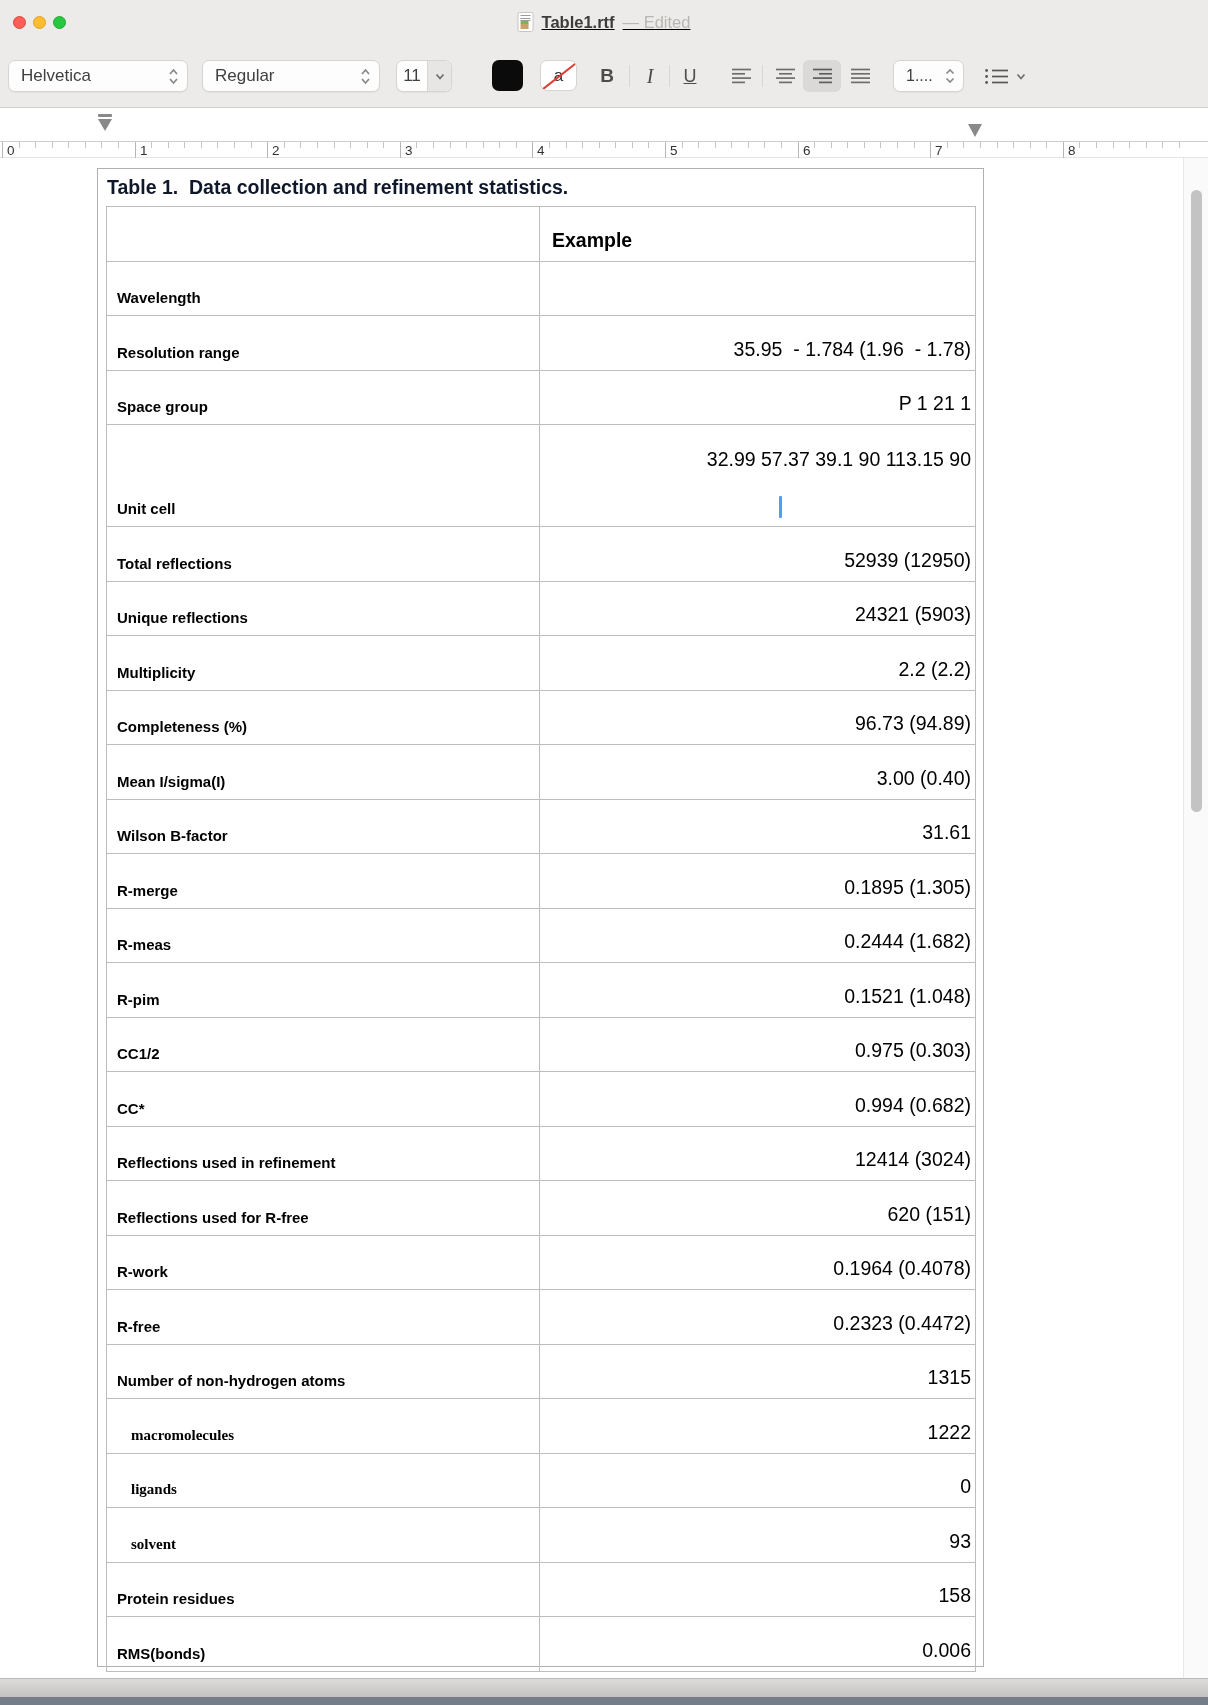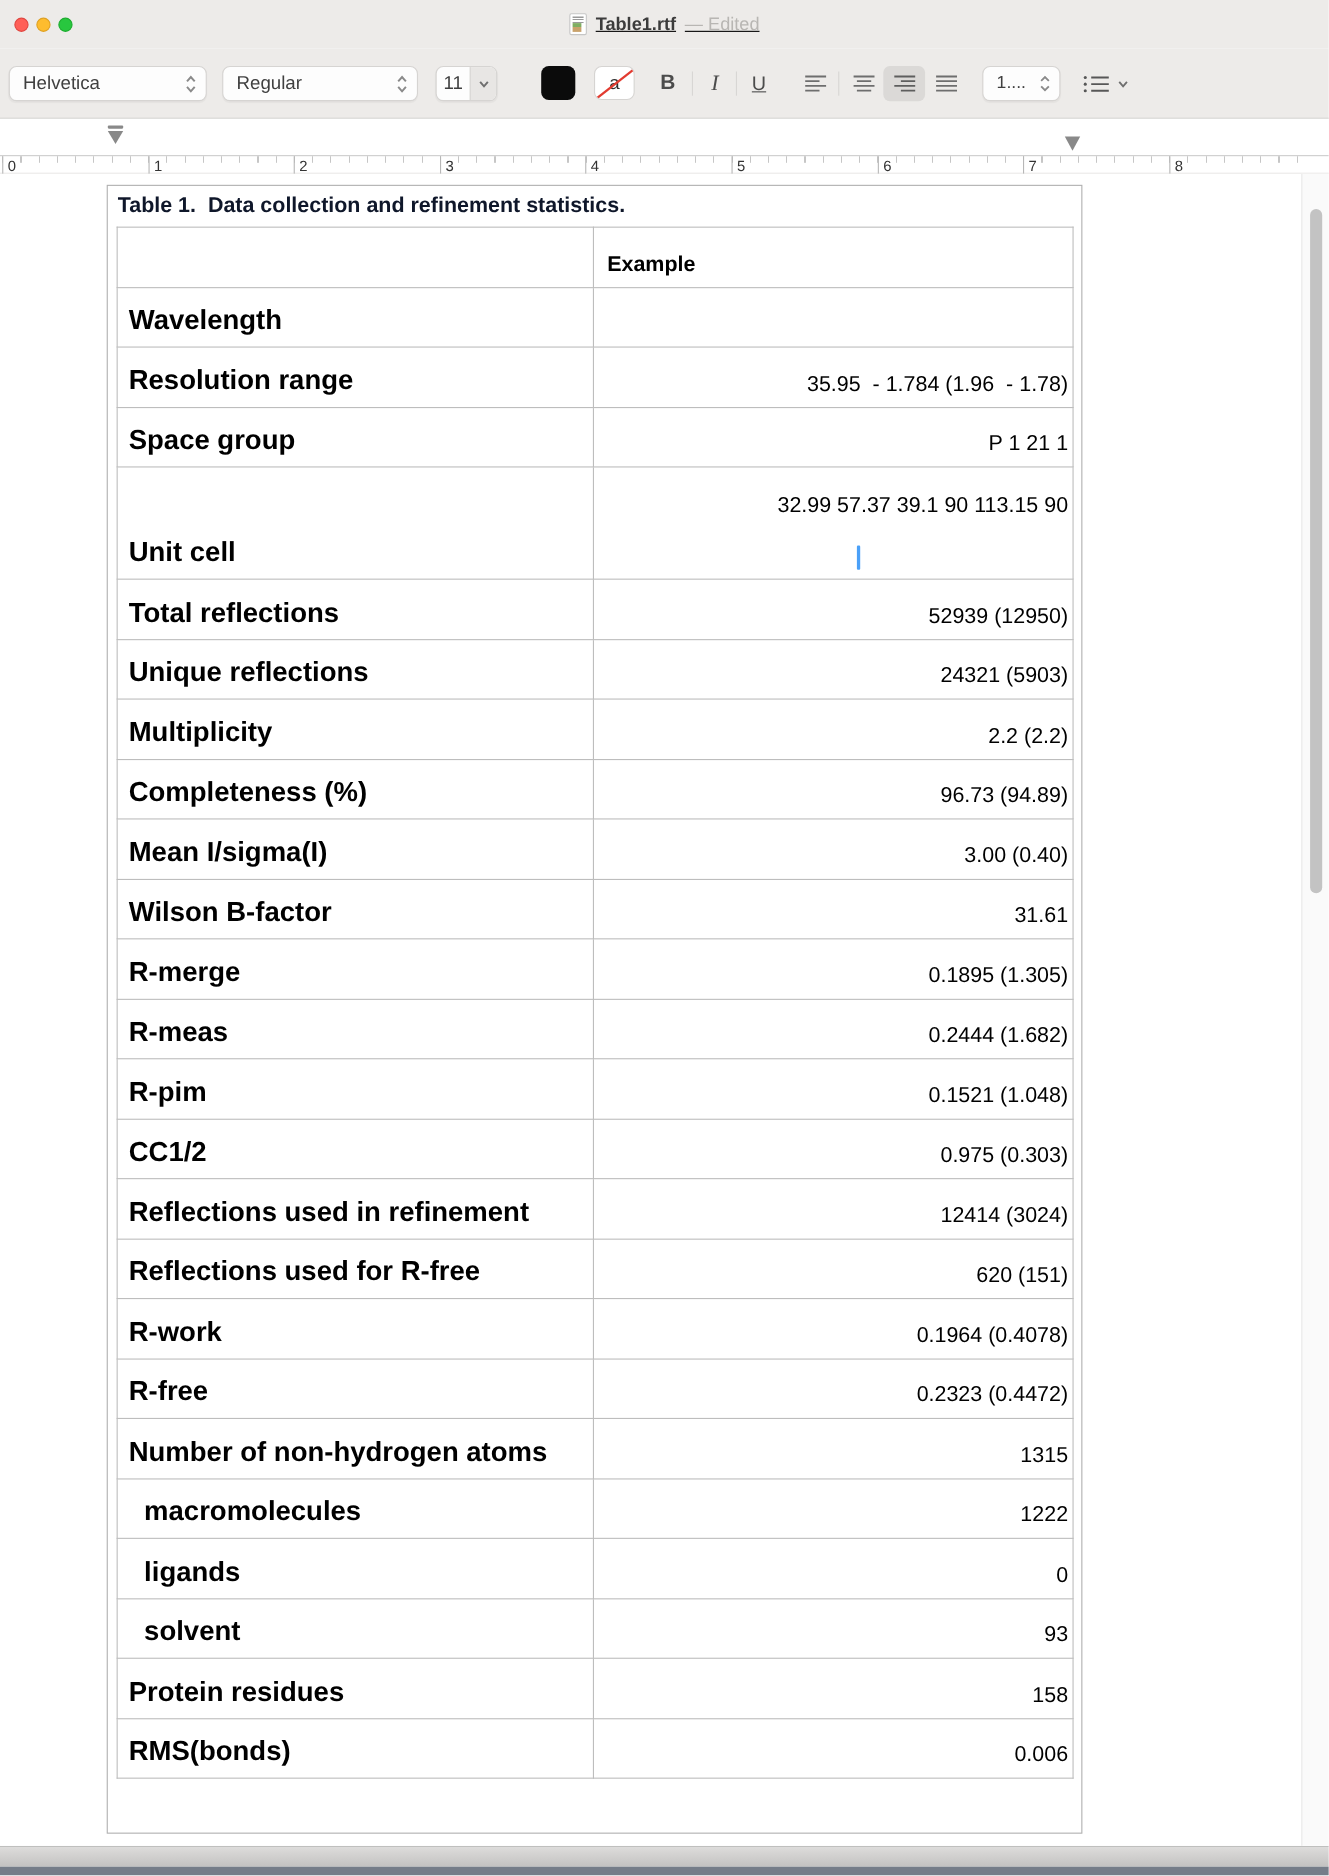--- a/index.html
+++ b/index.html
@@ -69,22 +69,22 @@
                   border-top:13px solid #898989; }
 
   
   .content { position:relative; height:1520px; background:#fff; }
   .outer-box { position:absolute; left:97px; top:10px; width:887px; height:1499px;
                border:1px solid #b0b0b0; padding:5px 8px 0 8px; background:#fff; }
   .caption { font-size:19.5px; font-weight:bold; color:#0f172a; height:32px; line-height:27px;
              white-space:pre; padding-left:1px; }
   table.stats { border-collapse:collapse; width:869px; table-layout:fixed; }
   table.stats td { border:1px solid #bdbdbd; height:54.5px; vertical-align:bottom; }
-  td.lbl { width:433px; font-weight:bold; font-size:25px; color:#000; padding:0 0 9px 10px; }
-  td.lbl.indent { padding-left:24px; }
+  td.lbl { width:433px; font-weight:bold; font-size:15px; color:#000; padding:0 0 9px 10px; }
+  td.lbl.indent { padding-left:24px;font-family:Liberation Serif, serif; }
   td.val { width:436px; text-align:right; font-size:19.5px; color:#000;
            padding:0 4px 9px 0; white-space:pre; }
   td.val.hdr { text-align:left; font-weight:bold; padding-left:12px; }
   td.val.rel { position:relative; }
   .caret { position:absolute; right:193px; bottom:8px; width:3px; height:22px;
            background:#4aa0f8; border-radius:1px; }
 
   
   .vscroll { position:absolute; right:0; top:0; width:25px; height:1520px;
              background:#fafafa; border-left:1px solid #e9e9e9; }
@@ -321,20 +321,24 @@
             </tr>
         <tr>
               <td class="lbl">R-pim</td>
               <td class="val">0.1521 (1.048)</td>
             </tr>
         <tr>
               <td class="lbl">CC1/2</td>
               <td class="val">0.975 (0.303)</td>
             </tr>
         <tr>
+              <td class="lbl">CC*</td>
+              <td class="val">0.994 (0.682)</td>
+            </tr>
+        <tr>
               <td class="lbl">Reflections used in refinement</td>
               <td class="val">12414 (3024)</td>
             </tr>
         <tr>
               <td class="lbl">Reflections used for R-free</td>
               <td class="val">620 (151)</td>
             </tr>
         <tr>
               <td class="lbl">R-work</td>
               <td class="val">0.1964 (0.4078)</td>

